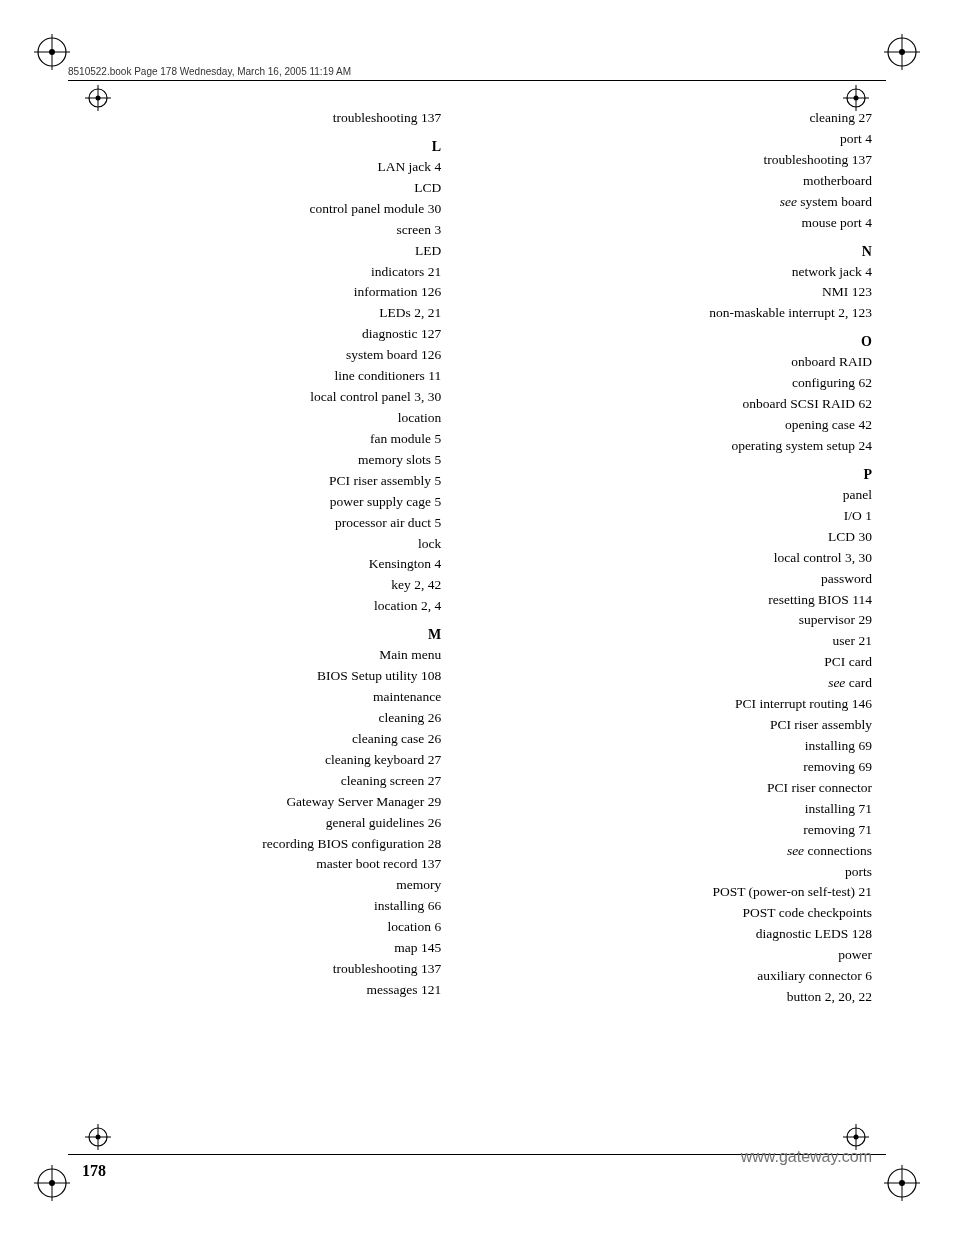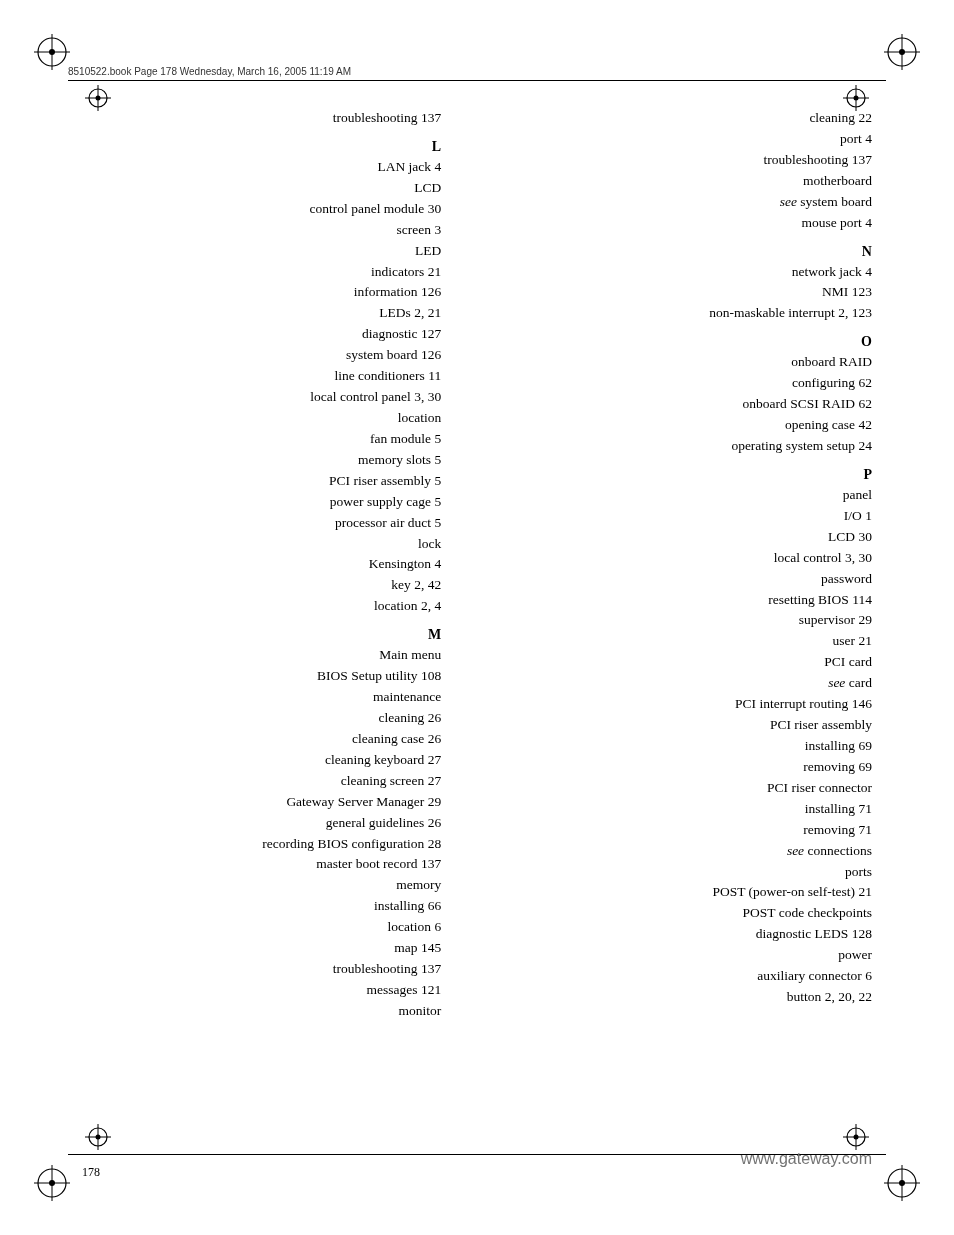--- a/index.html
+++ b/index.html
@@ -126,22 +126,22 @@
       position: absolute;
       bottom: 55px;
       left: 82px;
       right: 82px;
       display: flex;
       justify-content: space-between;
       align-items: center;
     }
 
     .page-number {
-      font-weight: normal;
-      font-size: 12px;
+      font-weight: bold;
+      font-size: 16px;
       margin-top: 28px;
     }
 
     .footer-url {
       font-size: 16px;
       color: #737373;
       font-family: Arial, sans-serif;
     }
 
     
@@ -303,27 +303,26 @@
         <div class="entry-line indent1">Gateway Server Manager  29</div>
         <div class="entry-line indent1">general guidelines  26</div>
         <div class="entry-line indent1">recording BIOS configuration  28</div>
         <div class="entry-line">master boot record  137</div>
         <div class="entry-line">memory</div>
         <div class="entry-line indent1">installing  66</div>
         <div class="entry-line indent1">location  6</div>
         <div class="entry-line indent1">map  145</div>
         <div class="entry-line indent1">troubleshooting  137</div>
         <div class="entry-line">messages  121</div>
-        <div class="entry-line">monitor</div>
       </div>
     </div>
 
     <div class="col-right">
 
-      <div class="entry-line indent1">cleaning  22</div>
+      <div class="entry-line indent1">cleaning  27</div>
       <div class="entry-line indent1">port  4</div>
       <div class="entry-line indent1">troubleshooting  137</div>
       <div class="entry-line">motherboard</div>
       <div class="entry-line indent1"><em>see</em> system board</div>
       <div class="entry-line">mouse port  4</div>
 
       <div class="index-section">
         <div class="section-letter">N</div>
         <div class="entry-line">network jack  4</div>
         <div class="entry-line">NMI  123</div>

